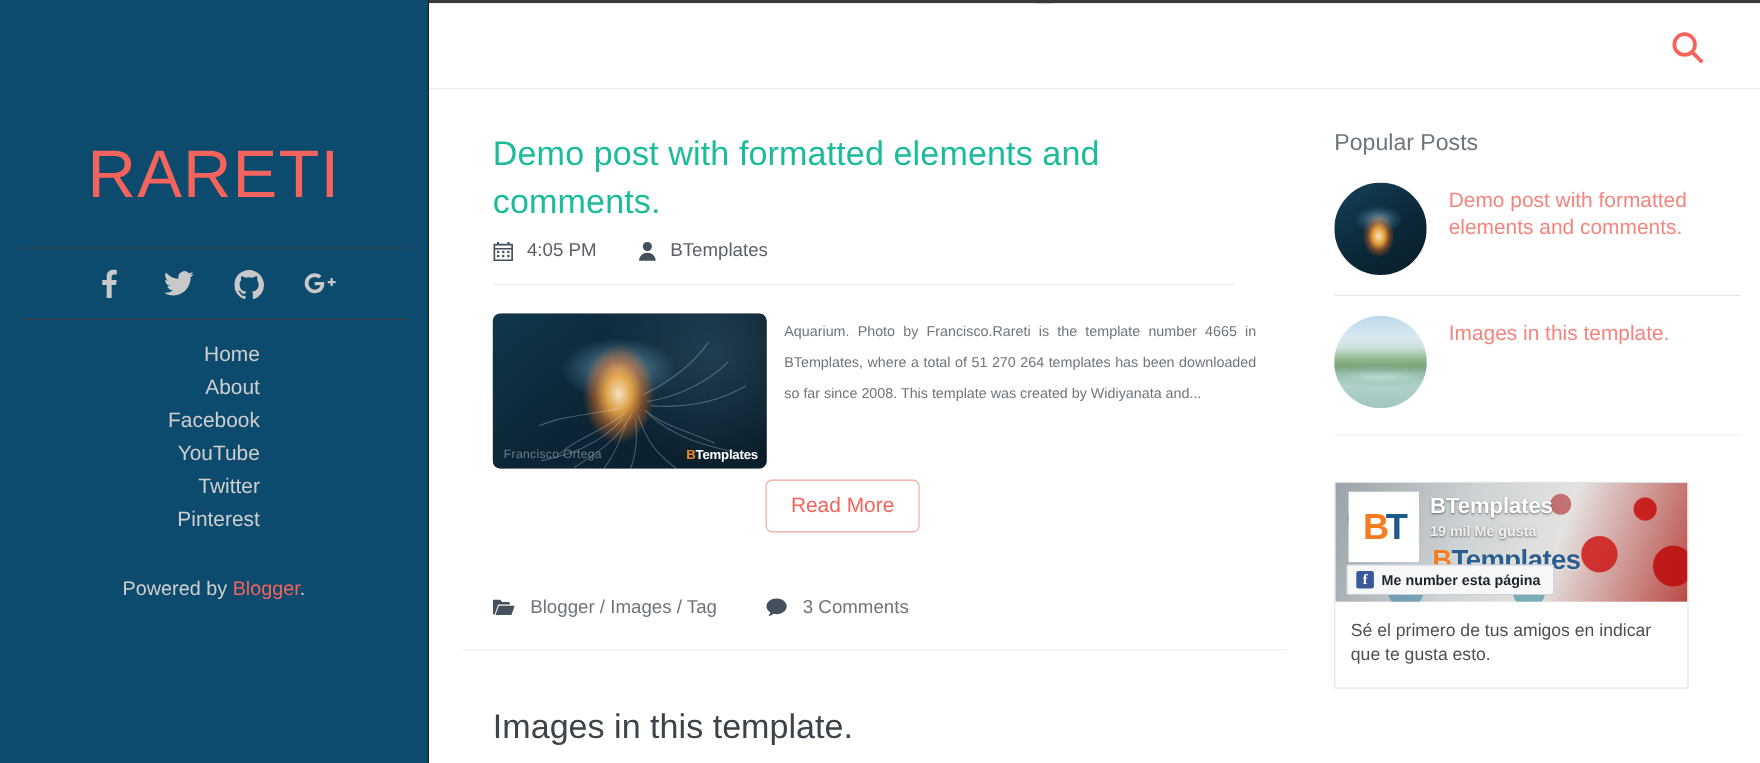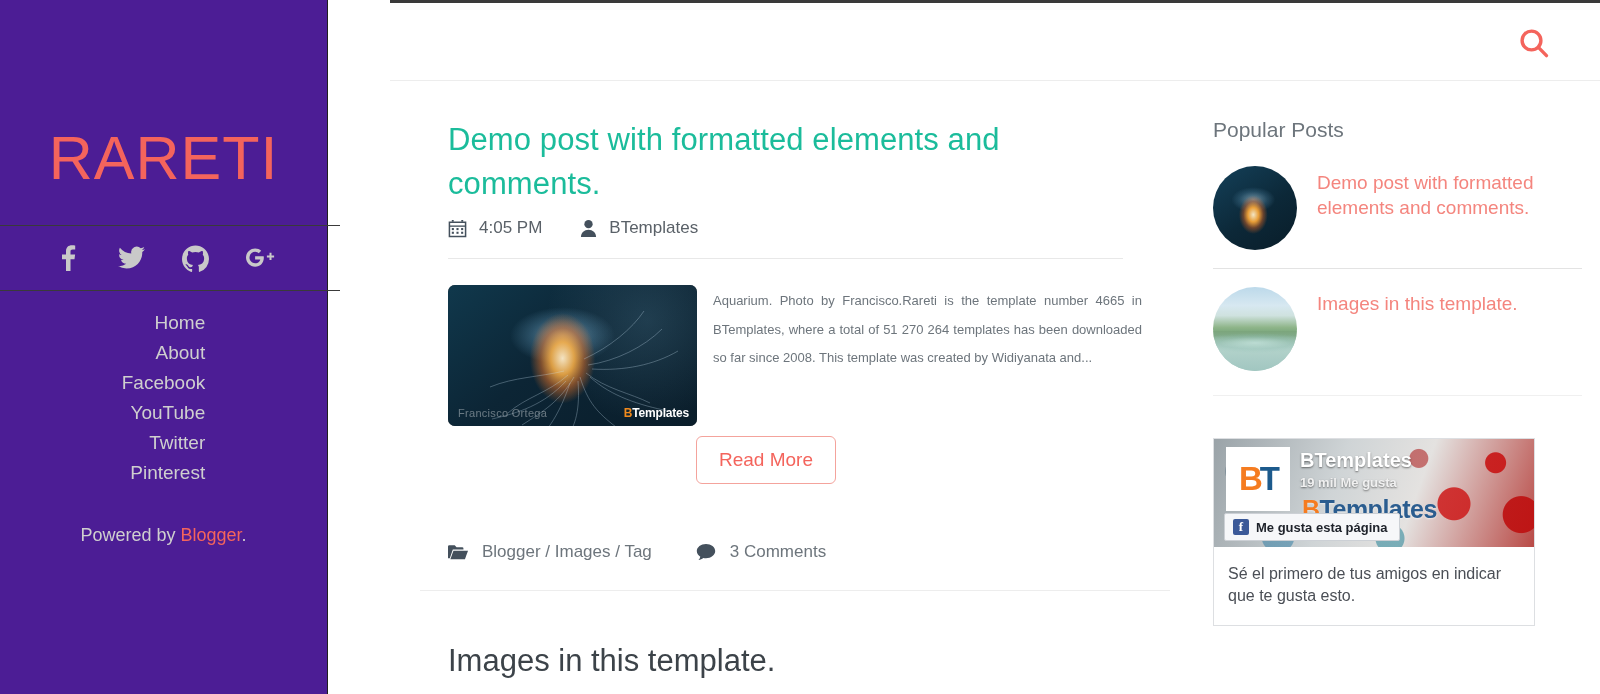--- a/index.html
+++ b/index.html
@@ -9,22 +9,22 @@
     overflow: hidden;
     background: #ffffff;
     font-family: "Liberation Sans", sans-serif;
   }
 
   #page { position: relative; width: 1600px; height: 694px; overflow: hidden; }
 
   
   #sidebar {
     position: absolute; left: 0; top: 0;
-    width: 328px; height: 694px;
-    background: #4c1d95;
+    width: 390px; height: 694px;
+    background: #0c4a6e;
     border-right: 1px solid #1f1f1f;
     display: flex; flex-direction: column; align-items: center;
   }
   #site-title {
     margin-top: 128px;
     font-size: 61px;
     letter-spacing: 1px;
     font-weight: 400;
     color: #f4645c;
     line-height: 1;
@@ -506,21 +506,21 @@
         <div id="fb-cover">
           <div id="fb-avatar">
             <span class="b">B</span>
               <span class="t">T</span>
           </div>
           <div id="fb-name">BTemplates</div>
           <div id="fb-likes">19 mil Me gusta</div>
           <div id="fb-brand"><span class="b">B</span><span class="rest">Templates</span></div>
           <div id="fb-likebtn">
             <span class="fb-f-square">f</span>
-            <span>Me gusta esta página</span>
+            <span>Me number esta página</span>
           </div>
         </div>
         <div id="fb-body">Sé el primero de tus amigos en indicar que te gusta esto.</div>
       </div>
 
     </aside>
 
   </div>
 
 </div>

